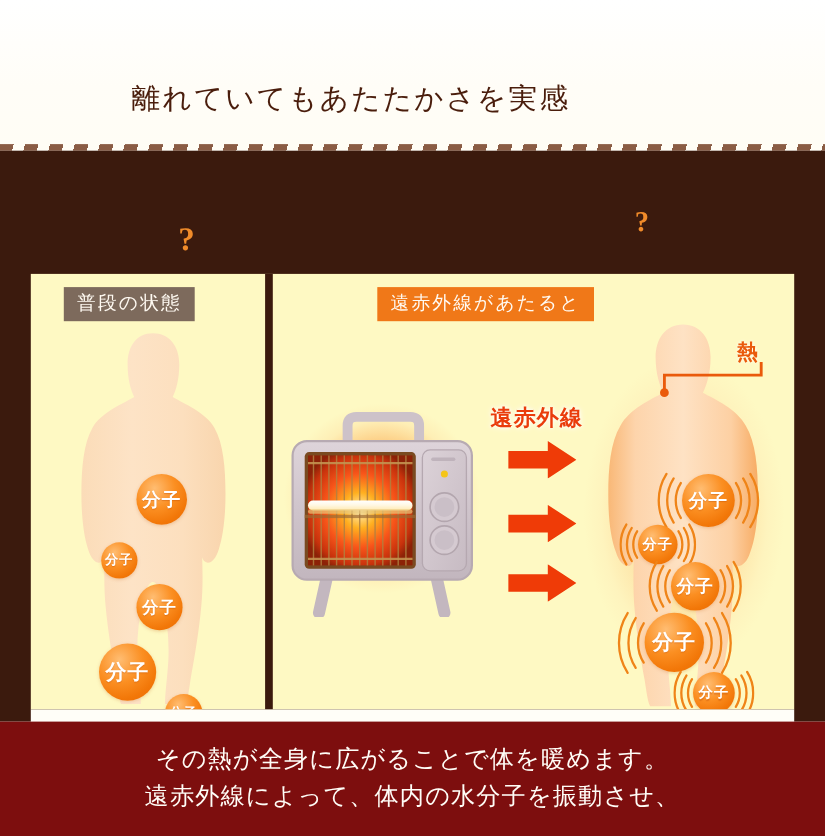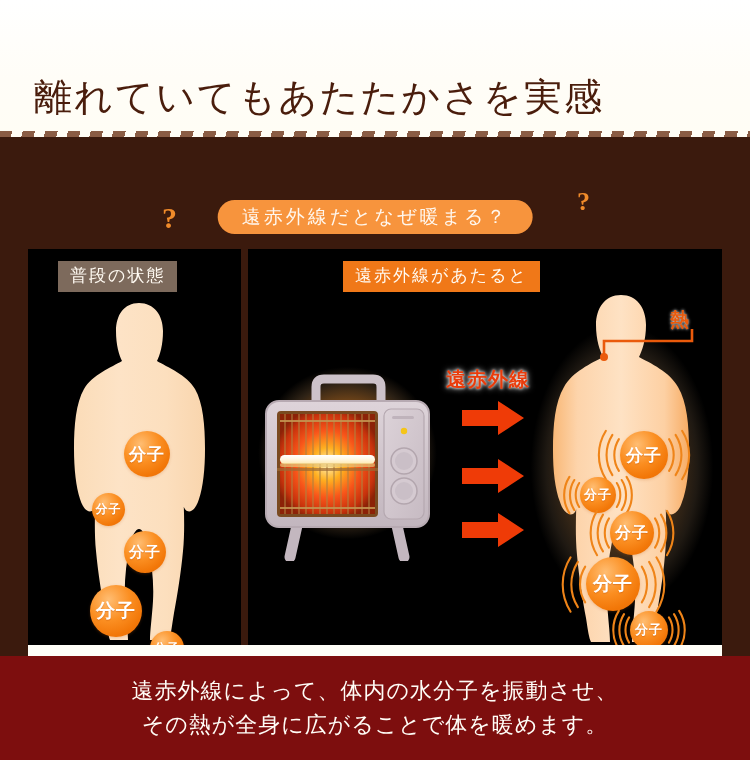--- a/index.html
+++ b/index.html
@@ -12,21 +12,21 @@
   #root { position: relative; width: 750px; height: 760px; }
 
   
   .top-band {
     position: absolute; left: 0; top: 0; width: 750px; height: 131px;
     background: linear-gradient(180deg,#ffffff 0%,#fffdf7 60%,#fffdf5 100%);
   }
   .top-title {
     position: absolute; left: 0; top: 72px; width: 638px;
     text-align: center;
-    font-size: 38px; letter-spacing: 2px;
+    font-size: 26px; letter-spacing: 2px;
     color: #4a1d0c; white-space: nowrap;
     font-family: "DejaVu Serif","Liberation Serif",serif;
     font-weight: 500;
   }
   .dash-rule {
     position: absolute; left: 0; top: 131px; width: 750px; height: 6px;
     background-image: repeating-linear-gradient(
        104deg,
        #8a5c44 0px, #8a5c44 12px,
        #fffdf5 12px, #fffdf5 22px);
@@ -57,21 +57,21 @@
     color: #f08b2a; font-size: 30px; font-weight: bold;
     font-family: "Liberation Serif", serif;
   }
   .qmark.left  { left: 162px; top: 1px; }
   .qmark.right { left: 577px; top: -13px; font-size: 26px; }
 
   
   .panels {
     position: absolute; left: 28px; top: 249px;
     width: 694px; height: 396px;
-    background: #000000;
+    background: #fef9c3;
     display: flex;
   }
   .panel { position: relative; height: 100%; overflow: hidden; }
   .panel-left  { width: 220px; border-right: 7px solid #3b1a0d; }
   .panel-right { flex: 1; }
 
   .panel-label {
     position: absolute; top: 12px;
     color: #fffaf2; font-size: 17px; letter-spacing: 2px;
     padding: 3px 12px 5px; white-space: nowrap;
@@ -163,21 +163,20 @@
   <div class="top-band">
     <div class="top-title">離れていてもあたたかさを実感</div>
   </div>
   <div class="dash-rule"></div>
 
   <div class="stage"></div>
 
   <div class="qbanner-wrap">
     <span class="qmark left">?</span>
     <span class="qmark right">?</span>
-    <div class="qbanner">遠赤外線だとなぜ暖まる？</div>
   </div>
 
   <div class="panels">
 
     <div class="panel panel-left">
       <div class="panel-label gray">普段の状態</div>
 
       <div class="body-wrap cool">
         <svg class="sil" viewBox="0 0 175 340">
           <defs>
@@ -406,16 +405,16 @@
       <svg class="heat-leader" viewBox="0 0 96 36">
         <path d="M4,30 L4,14 L92,14 L92,2" fill="none" stroke="#ea5a0b" stroke-width="2.6"></path>
         <circle cx="4" cy="30" r="4" fill="#ea5a0b"></circle>
       </svg>
     </div>
   </div>
 
   <div class="notch"></div>
 
   <div class="bottom">
+    <div class="cap-line">その熱が全身に広がることで体を暖めます。</div>
     <div class="cap-line">遠赤外線によって、体内の水分子を振動させ、</div>
-    <div class="cap-line">その熱が全身に広がることで体を暖めます。</div>
   </div>
 </div>
 
 </body></html>

